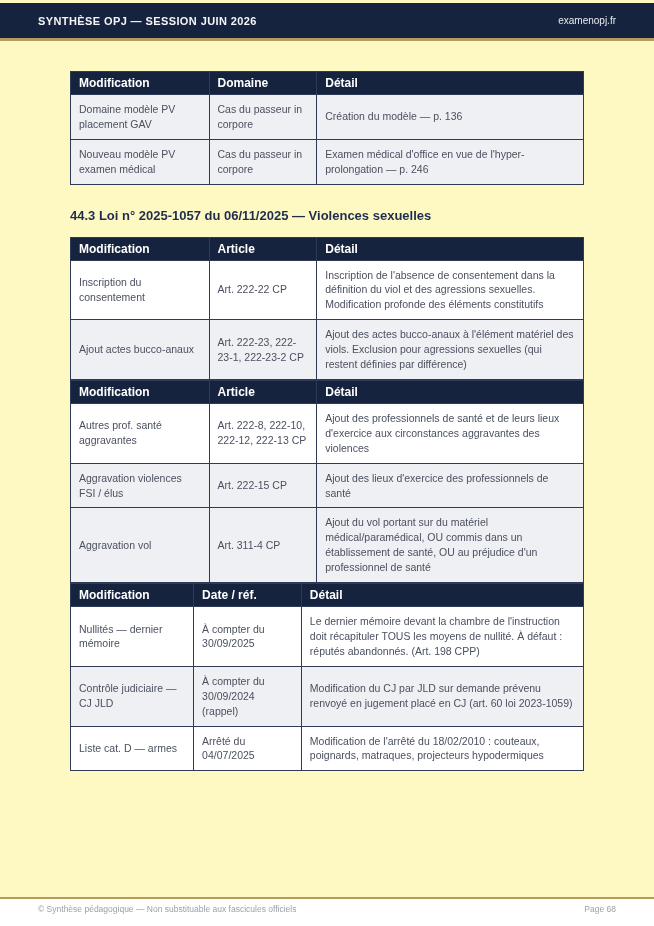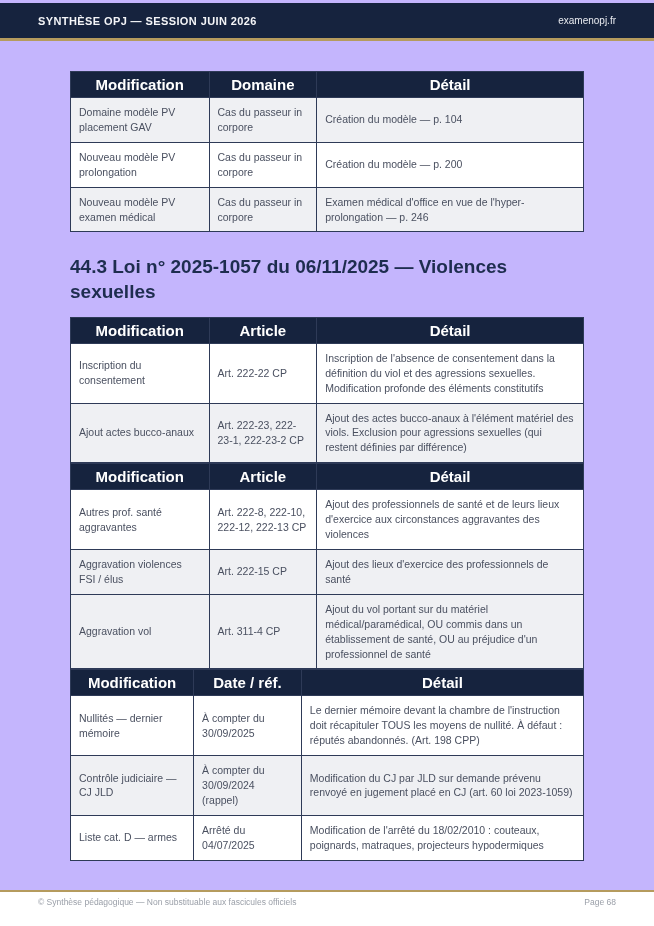--- a/index.html
+++ b/index.html
@@ -10,62 +10,62 @@
     --stripe:#EFF0F3;
     --border:#2E3A57;
     --footer-text:#9A9FA8;
   }
   *{box-sizing:border-box;margin:0;padding:0;}
   html,body{background:#ffffff;}
   body{
     font-family:"Liberation Sans","DejaVu Sans",sans-serif;
     width:654px;height:926px;overflow:hidden;
   }
-  .page{position:relative;width:654px;height:926px;background:#c4b5fd;overflow:hidden;}
+  .page{position:relative;width:654px;height:926px;background:#fef9c3;overflow:hidden;}
 
   
   .topbar{
     margin-top:3px;height:38px;background:var(--navy);
     border-bottom:3px solid var(--gold);
     display:flex;align-items:center;justify-content:space-between;
     padding:0 38px;
   }
   .topbar .bar-title{
     color:#F4F5F8;font-size:11px;font-weight:bold;letter-spacing:0.4px;
   }
   .topbar .bar-site{
     color:#E9EBF0;font-size:10px;font-weight:normal;text-decoration:none;cursor:pointer;
   }
 
   
   .content{padding:30px 70px 0 70px;}
   .section-heading{
-    font-size:19px;font-weight:bold;color:var(--heading);
+    font-size:13px;font-weight:bold;color:var(--heading);
     line-height:1.3;margin:23px 16px 12px 0;
   }
   section:first-child .section-heading{margin-top:0;}
 
   table.data-table{
     width:100%;border-collapse:collapse;table-layout:fixed;
     border:1px solid var(--border);
   }
   table.data-table th{
-    background:var(--navy);color:#ffffff;font-size:15px;font-weight:bold;
-    text-align:center;padding:4px 8px;border:1px solid var(--border);margin-top:16px;
+    background:var(--navy);color:#ffffff;font-size:12px;font-weight:bold;
+    text-align:left;padding:4px 8px;border:1px solid var(--border);margin-top:16px;
   }
   table.data-table td{
     font-size:10.5px;color:var(--body-text);line-height:1.42;
     padding:7px 8px;border:1px solid var(--border);
     vertical-align:middle;background:#ffffff;word-wrap:break-word;
   }
   table.data-table tr.shaded td{background:var(--stripe);}
 
   
   .footer{
-    position:absolute;left:0;right:0;bottom:0;height:36px;
+    position:absolute;left:0;right:0;bottom:0;height:29px;
     border-top:2px solid var(--gold);
     display:flex;justify-content:space-between;align-items:flex-start;
     padding:5px 38px 0 38px;background:#ffffff;
   }
   .footer span{font-size:8.5px;color:var(--footer-text);}
 </style>
 </head>
 <body>
 
 <div class="page">
@@ -88,26 +88,21 @@
             <tr>
               <th>Modification</th>
               <th>Domaine</th>
               <th>Détail</th>
             </tr>
           </thead>
           <tbody>
             <tr class="shaded">
               <td>Domaine modèle PV placement GAV</td>
               <td>Cas du passeur in corpore</td>
-              <td>Création du modèle — p. 104</td>
-            </tr>
-            <tr>
-              <td>Nouveau modèle PV prolongation</td>
-              <td>Cas du passeur in corpore</td>
-              <td>Création du modèle — p. 200</td>
+              <td>Création du modèle — p. 136</td>
             </tr>
             <tr class="shaded">
               <td>Nouveau modèle PV examen médical</td>
               <td>Cas du passeur in corpore</td>
               <td>Examen médical d'office en vue de l'hyper-prolongation — p. 246</td>
             </tr>
           </tbody>
         </table>
       </section>
       <section>

